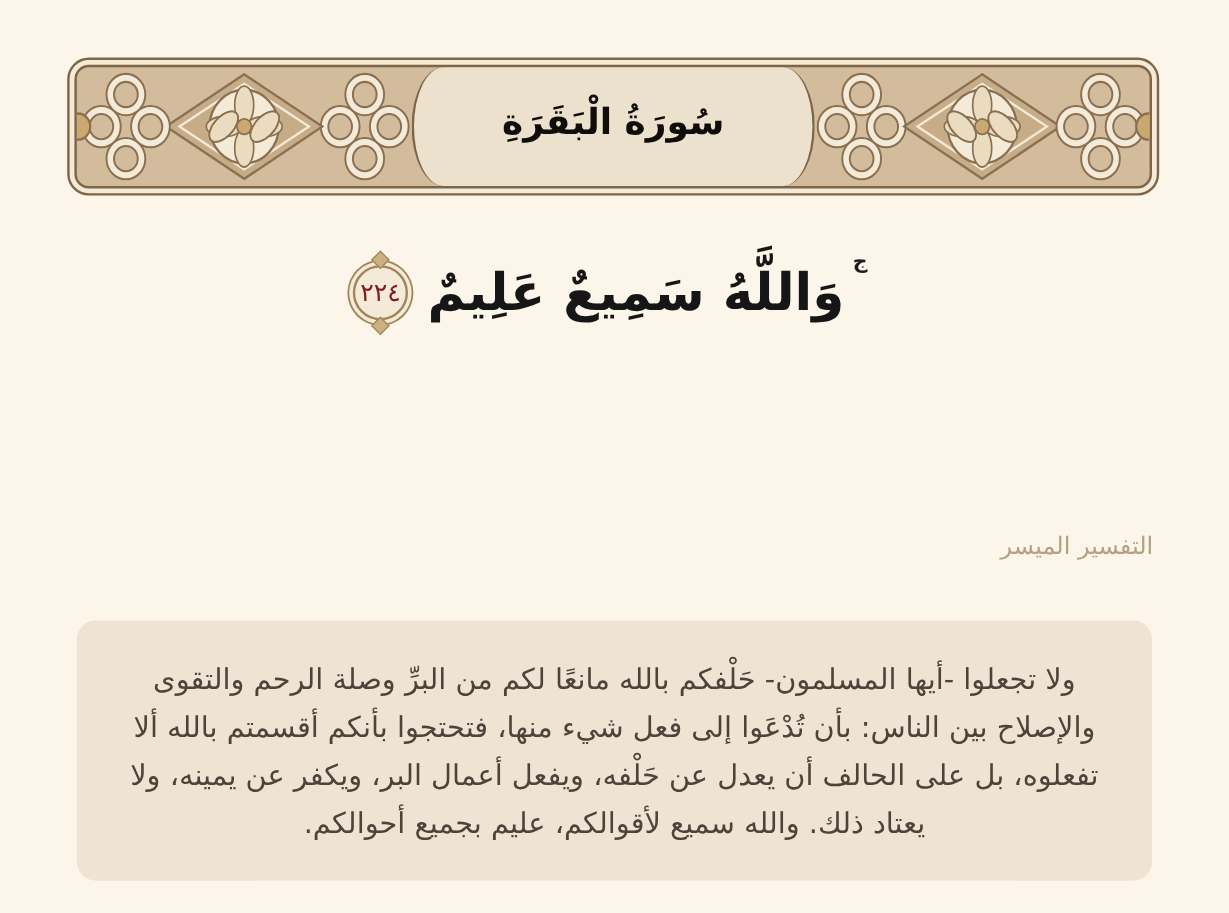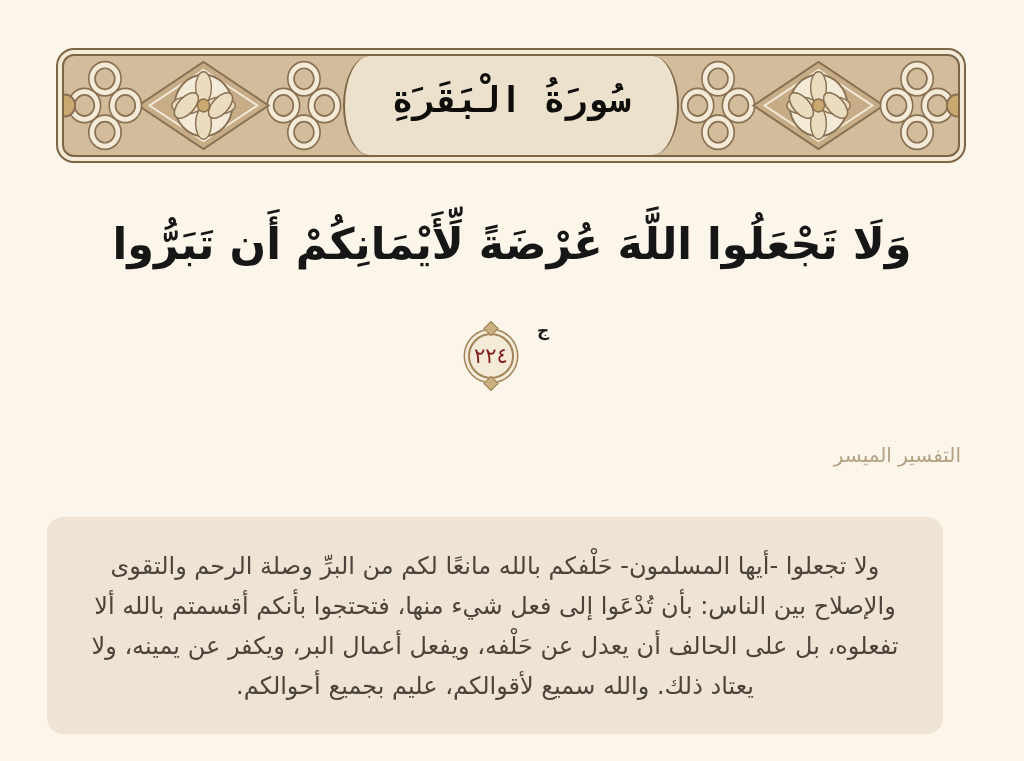--- a/index.html
+++ b/index.html
@@ -39,22 +39,22 @@
   .flip svg{transform:scaleX(-1);}
   .title-panel{
     flex:0 0 336px;height:100%;
     background:var(--title-panel-bg);
     border-left:2px solid var(--banner-border);
     border-right:2px solid var(--banner-border);
     border-radius:30px / 56px;
     display:flex;align-items:center;justify-content:center;
   }
   .surah-title{
-    font-size:36px;font-weight:bold;color:#0f0d0a;line-height:1;
-    padding-bottom:6px;white-space:nowrap;font-family:Liberation Mono, monospace;
+    font-size:30px;font-weight:bold;color:#0f0d0a;line-height:1;
+    padding-bottom:6px;white-space:nowrap;
   }
 
   
   .verse{
     position:absolute;left:0;top:188px;width:1024px;text-align:center;
     color:var(--verse-text);
   }
   .verse-line{
     height:112px;display:flex;align-items:center;justify-content:center;
     font-size:43px;font-weight:bold;white-space:nowrap;direction:rtl;
@@ -78,21 +78,21 @@
   .ayah-medallion::before{top:-12px;}
   .ayah-medallion::after{bottom:-12px;}
   .ayah-number{font-size:21px;font-weight:normal;color:#7f1d1d;line-height:1;}
 
   
   .tafsir-label{
     position:absolute;right:63px;top:443px;
     font-size:20px;color:var(--tafsir-label-color);
   }
   .tafsir-box{
-    position:absolute;left:47px;top:517px;width:896px;height:217px;
+    position:absolute;left:64px;top:517px;width:896px;height:217px;
     background:var(--tafsir-box-bg);border-radius:16px;
     padding:29px 38px;
   }
   .tafsir-text{
     direction:rtl;text-align:center;
     font-size:24px;line-height:40px;color:var(--tafsir-text-color);
   }
 </style>
 </head>
 <body>
@@ -168,24 +168,22 @@
       <div class="ornament flip">
         <svg viewBox="0 0 300 100" preserveAspectRatio="none">
             <use href="#orn"></use>
           </svg>
       </div>
     </div>
   </div>
 
   <div class="verse">
     <div class="verse-line">
-      <span>وَلَا تَجْعَلُوا اللَّهَ عُرْضَةً لِّأَيْمَانِكُمْ أَن تَبَرُّوا</span>
-    </div>
-    <div class="verse-line">
       <span class="waqf">ج</span>
+      <span>وَاللَّهُ سَمِيعٌ عَلِيمٌ</span>
       <span class="ayah-medallion">
         <span class="ayah-number">٢٢٤</span>
       </span>
     </div>
   </div>
 
   <div class="tafsir-label">التفسير الميسر</div>
 
   <div class="tafsir-box">
     <div class="tafsir-text">ولا تجعلوا -أيها المسلمون- حَلْفكم بالله مانعًا لكم من البرِّ وصلة الرحم والتقوى والإصلاح بين الناس: بأن تُدْعَوا إلى فعل شيء منها، فتحتجوا بأنكم أقسمتم بالله ألا تفعلوه، بل على الحالف أن يعدل عن حَلْفه، ويفعل أعمال البر، ويكفر عن يمينه، ولا يعتاد ذلك. والله سميع لأقوالكم، عليم بجميع أحوالكم.</div>

